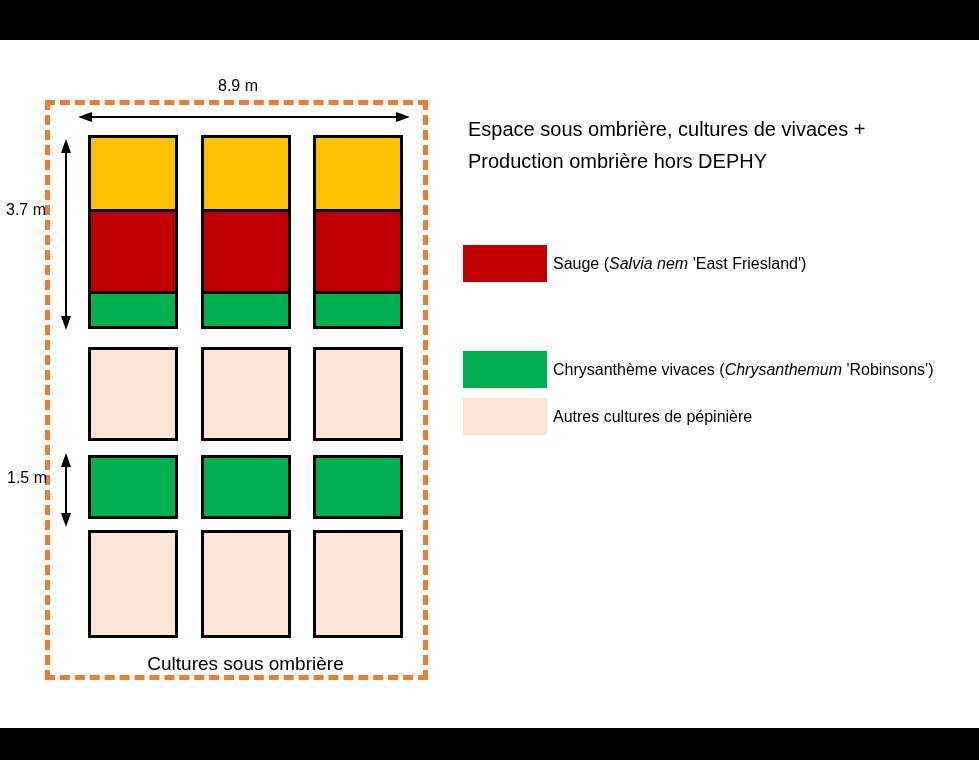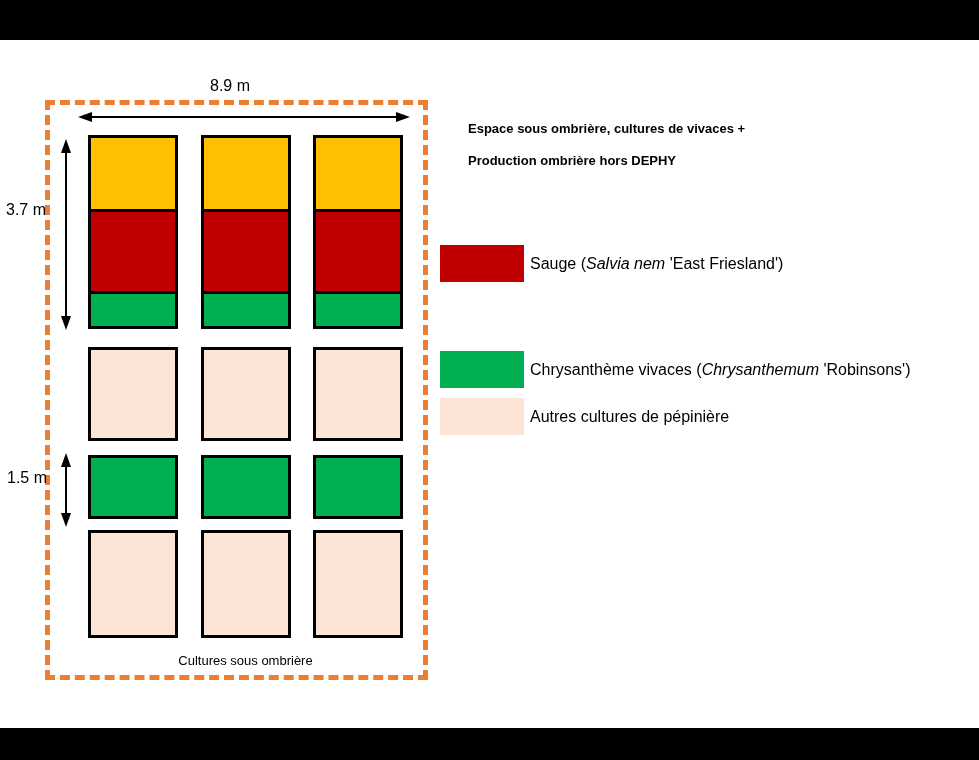--- a/index.html
+++ b/index.html
@@ -10,46 +10,46 @@
   .black-bar { position:absolute; left:0; width:979px; background:#000; }
   .black-bar.top { top:0; height:40px; }
   .black-bar.bottom { bottom:0; height:32px; }
 
   .ombriere {
     position:absolute; left:45px; top:100px; width:383px; height:580px;
     border:5px dashed #ED7D31; box-sizing:border-box; background:transparent;
   }
 
   .dim-label { position:absolute; font-size:16px; text-align:center; white-space:nowrap; }
-  .dim-width { left:160px; top:77px; width:140px; }
+  .dim-width { left:168px; top:77px; width:140px; }
   .dim-75   { left:0px;  top:201px; width:52px; }
   .dim-15   { left:0px;  top:469px; width:54px; }
 
   .arrow { position:absolute; }
   .arrow-h  { left:78px; top:108px; }
   .arrow-75 { left:57px; top:139px; }
   .arrow-15 { left:57px; top:453px; }
 
   .stacked { position:absolute; top:135px; width:90px; }
   .c1 { left:88px; } .c2 { left:201px; } .c3 { left:313px; }
   .seg { box-sizing:border-box; border:3px solid #000; width:90px; }
   .seg-y { height:77px; }
   .seg-r { height:85px; margin-top:-3px; }
   .seg-g { height:38px; margin-top:-3px; }
 
   .bed-plot { position:absolute; width:90px; box-sizing:border-box; border:3px solid #000; }
   .r2 { top:347px; height:94px; }
   .r3 { top:455px; height:64px; }
   .r4 { top:530px; height:108px; }
 
-  .caption { position:absolute; left:88px; top:653px; width:315px; text-align:center; font-size:13px; }
+  .caption { position:absolute; left:88px; top:653px; width:315px; text-align:center; font-size:19px; }
 
-  .heading { position:absolute; left:468px; top:113px; width:440px; font-weight:bold; font-size:13px; line-height:32px; }
+  .heading { position:absolute; left:468px; top:113px; width:440px; font-weight:normal; font-size:20px; line-height:32px; }
 
-  .legend-row { position:absolute; left:440px; display:flex; align-items:center; }
+  .legend-row { position:absolute; left:463px; display:flex; align-items:center; }
   .lr1 { top:245px; } .lr2 { top:293px; } .lr3 { top:351px; } .lr4 { top:398px; }
   .swatch { width:84px; height:37px; flex:none; margin-right:6px; }
   .legend-label { font-size:16px; white-space:nowrap; }
   .legend-label i { font-style:italic; }
 </style>
 </head>
 <body>
 
 <div class="canvas">
 

